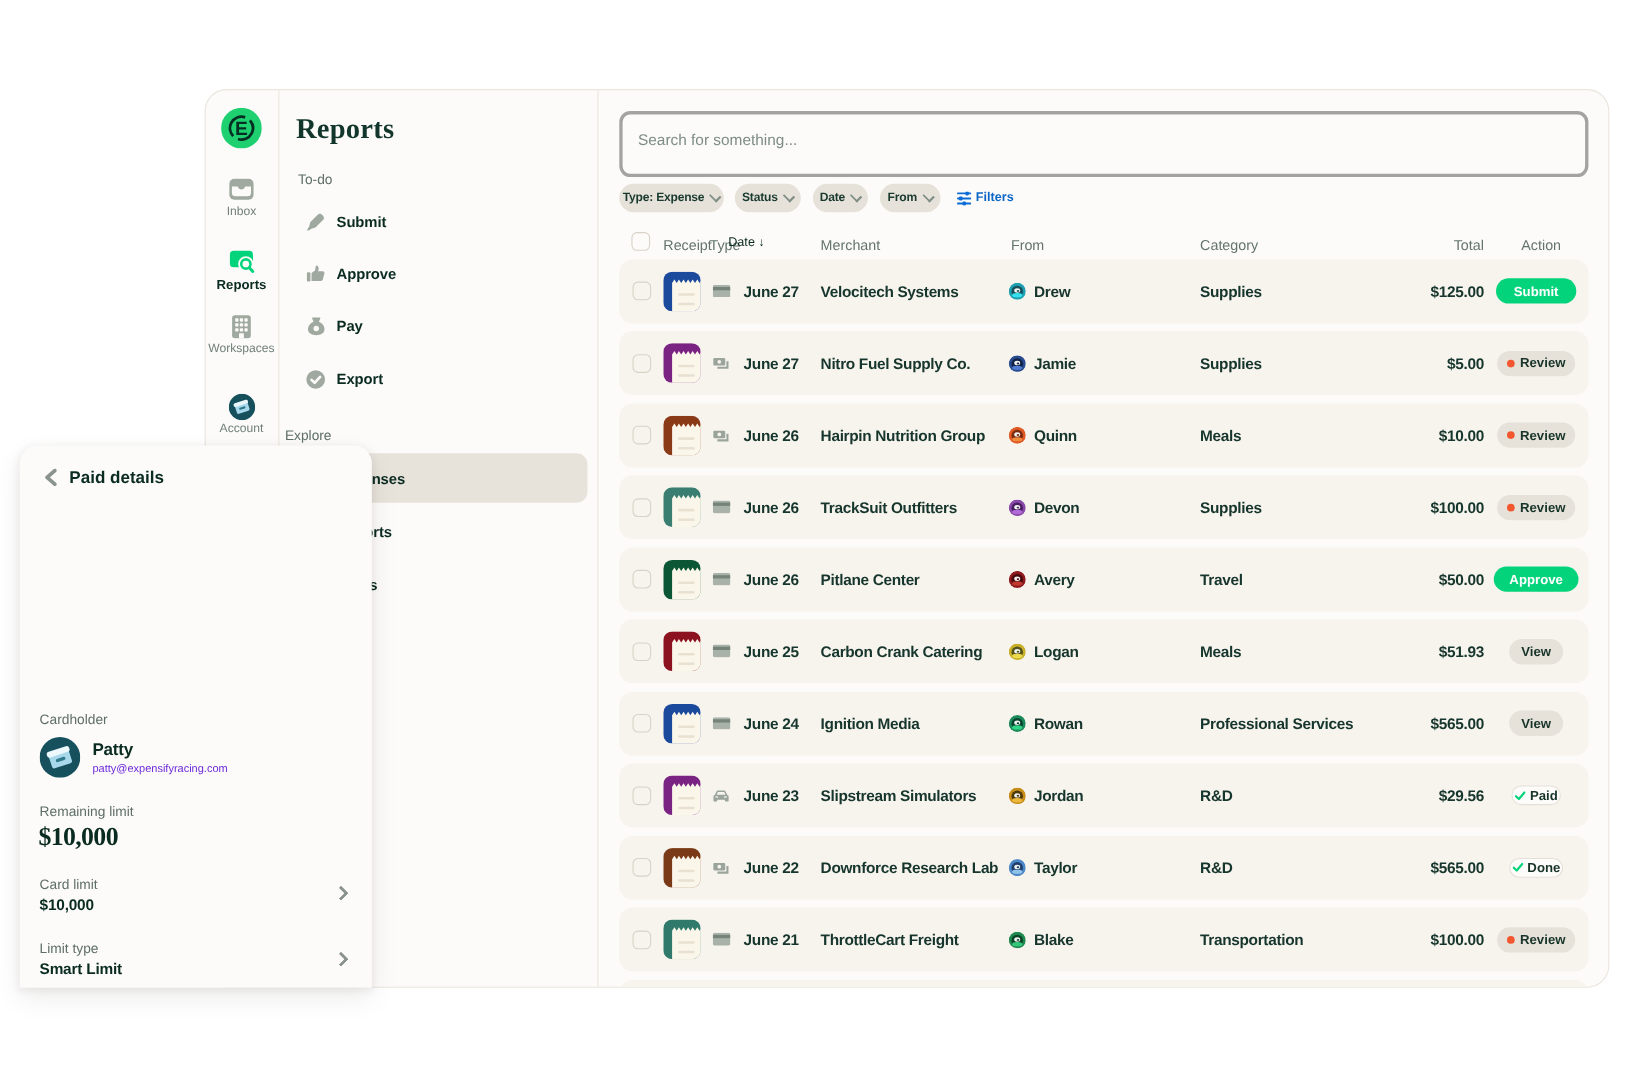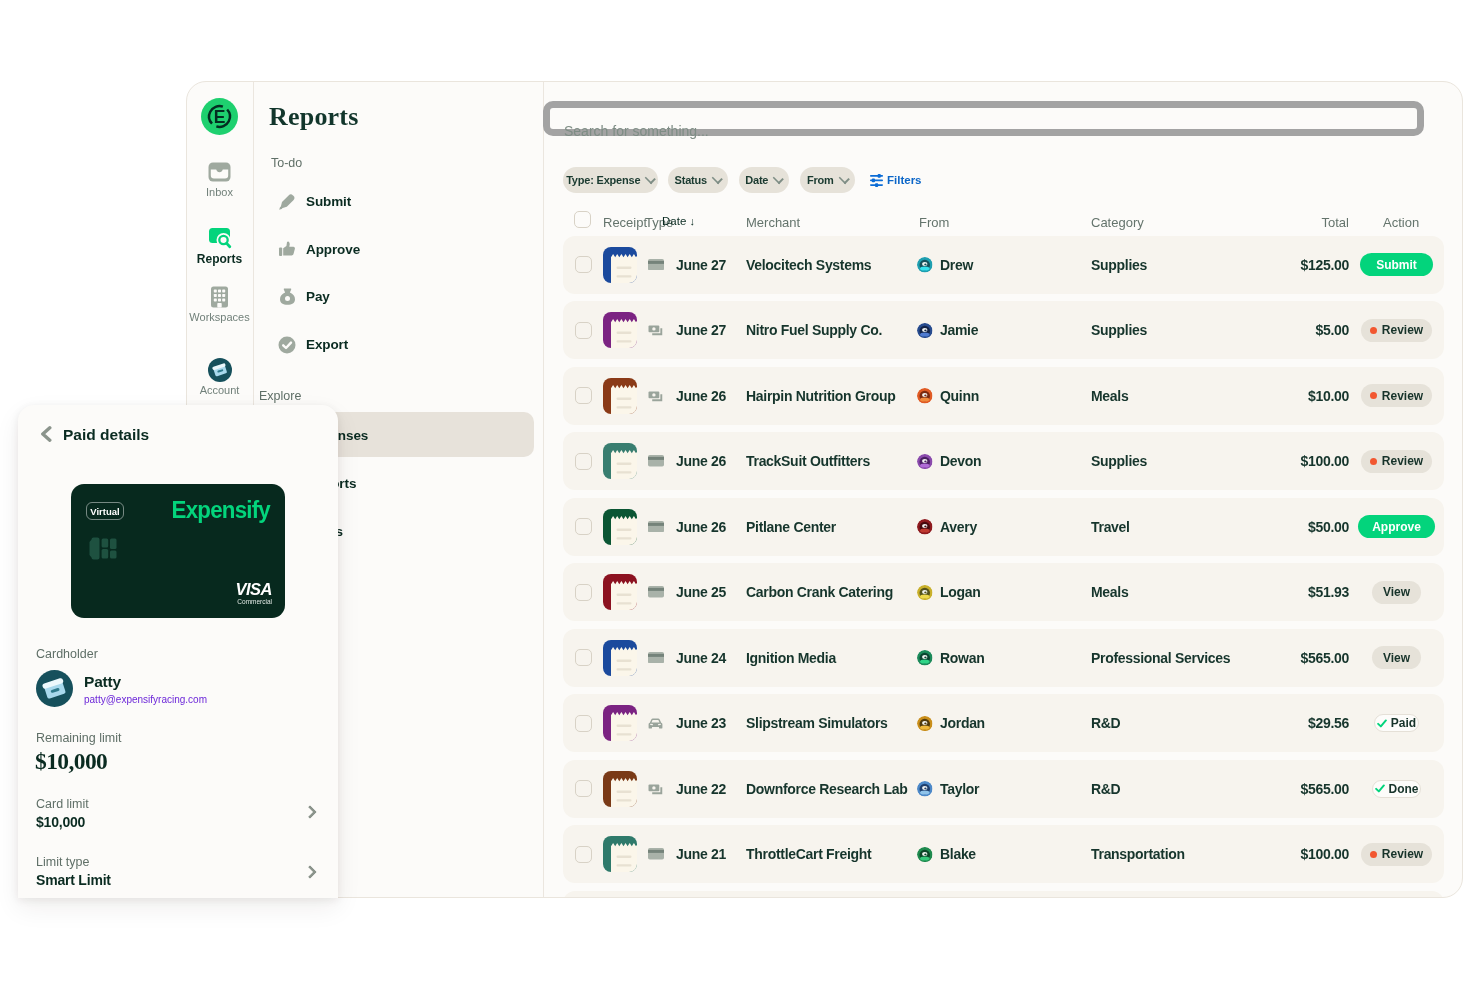--- a/index.html
+++ b/index.html
@@ -9,21 +9,21 @@
 .vdiv{position:absolute;top:0;bottom:0;width:1px;background:#EBE6DF}
 
 .raillbl{position:absolute;width:120px;left:-27.5px;text-align:center;font-size:11px;color:#71807A}
 .navlbl-active{color:#0A2B21;font-weight:bold}
 
 .title{position:absolute;font-family:"Liberation Serif",serif;font-weight:bold;font-size:26px;color:#12362C;letter-spacing:0.2px}
 .seclbl{position:absolute;font-size:12.5px;color:#5F6F67}
 .mitem{position:absolute;font-size:13.5px;font-weight:bold;color:#0A2B21;letter-spacing:-0.1px}
 .pill{position:absolute;background:#E7E2DA;border-radius:10px}
 
-#search{position:absolute;left:356px;top:19px;width:881px;height:35px;border:7px solid #a3a3a3;border-radius:10px;background:#FCFBF9}
+#search{position:absolute;left:376px;top:19px;width:881px;height:60px;border:3px solid #a3a3a3;border-radius:10px;background:#FCFBF9}
 #search span{position:absolute;left:14px;top:15px;font-size:14px;color:#7E8D85}
 .chip{position:absolute;top:85px;white-space:nowrap;height:26px;background:#E6E2D9;border-radius:13px;font-size:11px;font-weight:bold;color:#1A3A30;letter-spacing:-0.2px;display:flex;align-items:center;justify-content:center;gap:6px}
 .chev{width:8.5px;height:8.5px;margin-top:-4px;border-right:2px solid #7E8D85;border-bottom:2px solid #7E8D85;transform:rotate(45deg) scale(1,0.75)}
 .hlbl{position:absolute;top:132.5px;white-space:nowrap;font-size:13px;color:#64746C}
 .row{position:absolute;left:376px;width:881px;height:58px;background:#F7F4EE;border-radius:12px}
 .cb{position:absolute;width:17px;height:17px;border:1.5px solid #D8D2C6;border-radius:5px;background:transparent}
 .rcpt{position:absolute;left:40px;top:11px}
 .tico{position:absolute;left:85px;top:23px}
 .rtx{position:absolute;top:21px;font-size:14px;font-weight:bold;color:#16352C;letter-spacing:-0.3px;white-space:nowrap}
 .med{font-weight:bold}
@@ -555,33 +555,20 @@
 <div class="btn btn-gray" style="left:798px;width:71px"><span class="dot"></span>Review</div>
 </div>
 <div class="row" style="top:808.7px"></div>
 </div>
 
 <div id="panel">
  <svg class="abs" style="left:21px;top:21px" width="14" height="16" viewBox="0 0 14 16">
       <polyline points="10.8,1.8 3.8,8 10.8,14.2" fill="none" stroke="#8B948C" stroke-width="3.4" stroke-linecap="round" stroke-linejoin="round"></polyline>
     </svg>
  <div class="abs" style="left:45px;top:21px;font-size:15.5px;font-weight:bold;color:#0A2B21">Paid details</div>
- <div class="abs" style="left:53px;top:79px;width:214px;height:134px;background:#07291E;border-radius:13px">
-   <div class="abs" style="left:15px;top:18px;width:38px;height:18px;border:1px solid rgba(255,255,255,0.45);border-radius:6px;color:#fff;font-size:9.5px;font-weight:bold;display:flex;align-items:center;justify-content:center">Virtual</div>
-   <div class="abs" style="left:96px;top:13px;width:103px;text-align:right;font-size:23px;font-weight:bold;color:#03D47C;letter-spacing:-0.8px;transform:scaleX(0.97);transform-origin:right">Expensify</div>
-   <svg class="abs" style="left:18px;top:53px" width="28" height="23" viewBox="0 0 28 23" fill="#1E5140">
-     <path d="M4.5,0.5 h4 a2,2 0 0 1 2,2 v18 a2,2 0 0 1 -2,2 h-4 a2,2 0 0 1 -2,-2 l-2,-2.5 v-13 l2,-2.5 a2,2 0 0 1 2,-2 z"></path>
-     <rect x="12.6" y="1.5" width="6.6" height="9" rx="1.5"></rect>
-     <rect x="12.6" y="12" width="6.6" height="9.5" rx="1.5"></rect>
-     <rect x="21" y="1.5" width="6.5" height="10.5" rx="1.5"></rect>
-     <rect x="21" y="13.5" width="6.5" height="8" rx="1.5"></rect>
-   </svg>
-   <div class="abs" style="right:13px;top:96px;font-size:16.5px;font-weight:bold;font-style:italic;color:#fff;letter-spacing:-0.5px">VISA</div>
-   <div class="abs" style="right:13px;top:114px;font-size:6.5px;color:#E3EAE6">Commercial</div>
- </div>
  <div class="lbl" style="left:18px;top:242px">Cardholder</div>
  <svg class="abs" style="left:18px;top:265px" width="37" height="37" viewBox="0 0 37 37">
   <circle cx="18.5" cy="18.5" r="18.5" fill="#16505C"></circle>
   <g transform="rotate(-18 18.5 18.5)">
    <rect x="9" y="13.5" width="19" height="13" rx="2" fill="#A8D8EC"></rect>
    <rect x="7.8" y="10.5" width="21.4" height="5.4" rx="2.5" fill="#EDF8FC"></rect>
    <rect x="14" y="19" width="9" height="3" rx="1.5" fill="#2E7A8C"></rect>
   </g>
  </svg>
  <div class="val" style="left:66px;top:268px;font-size:15.5px">Patty</div>

